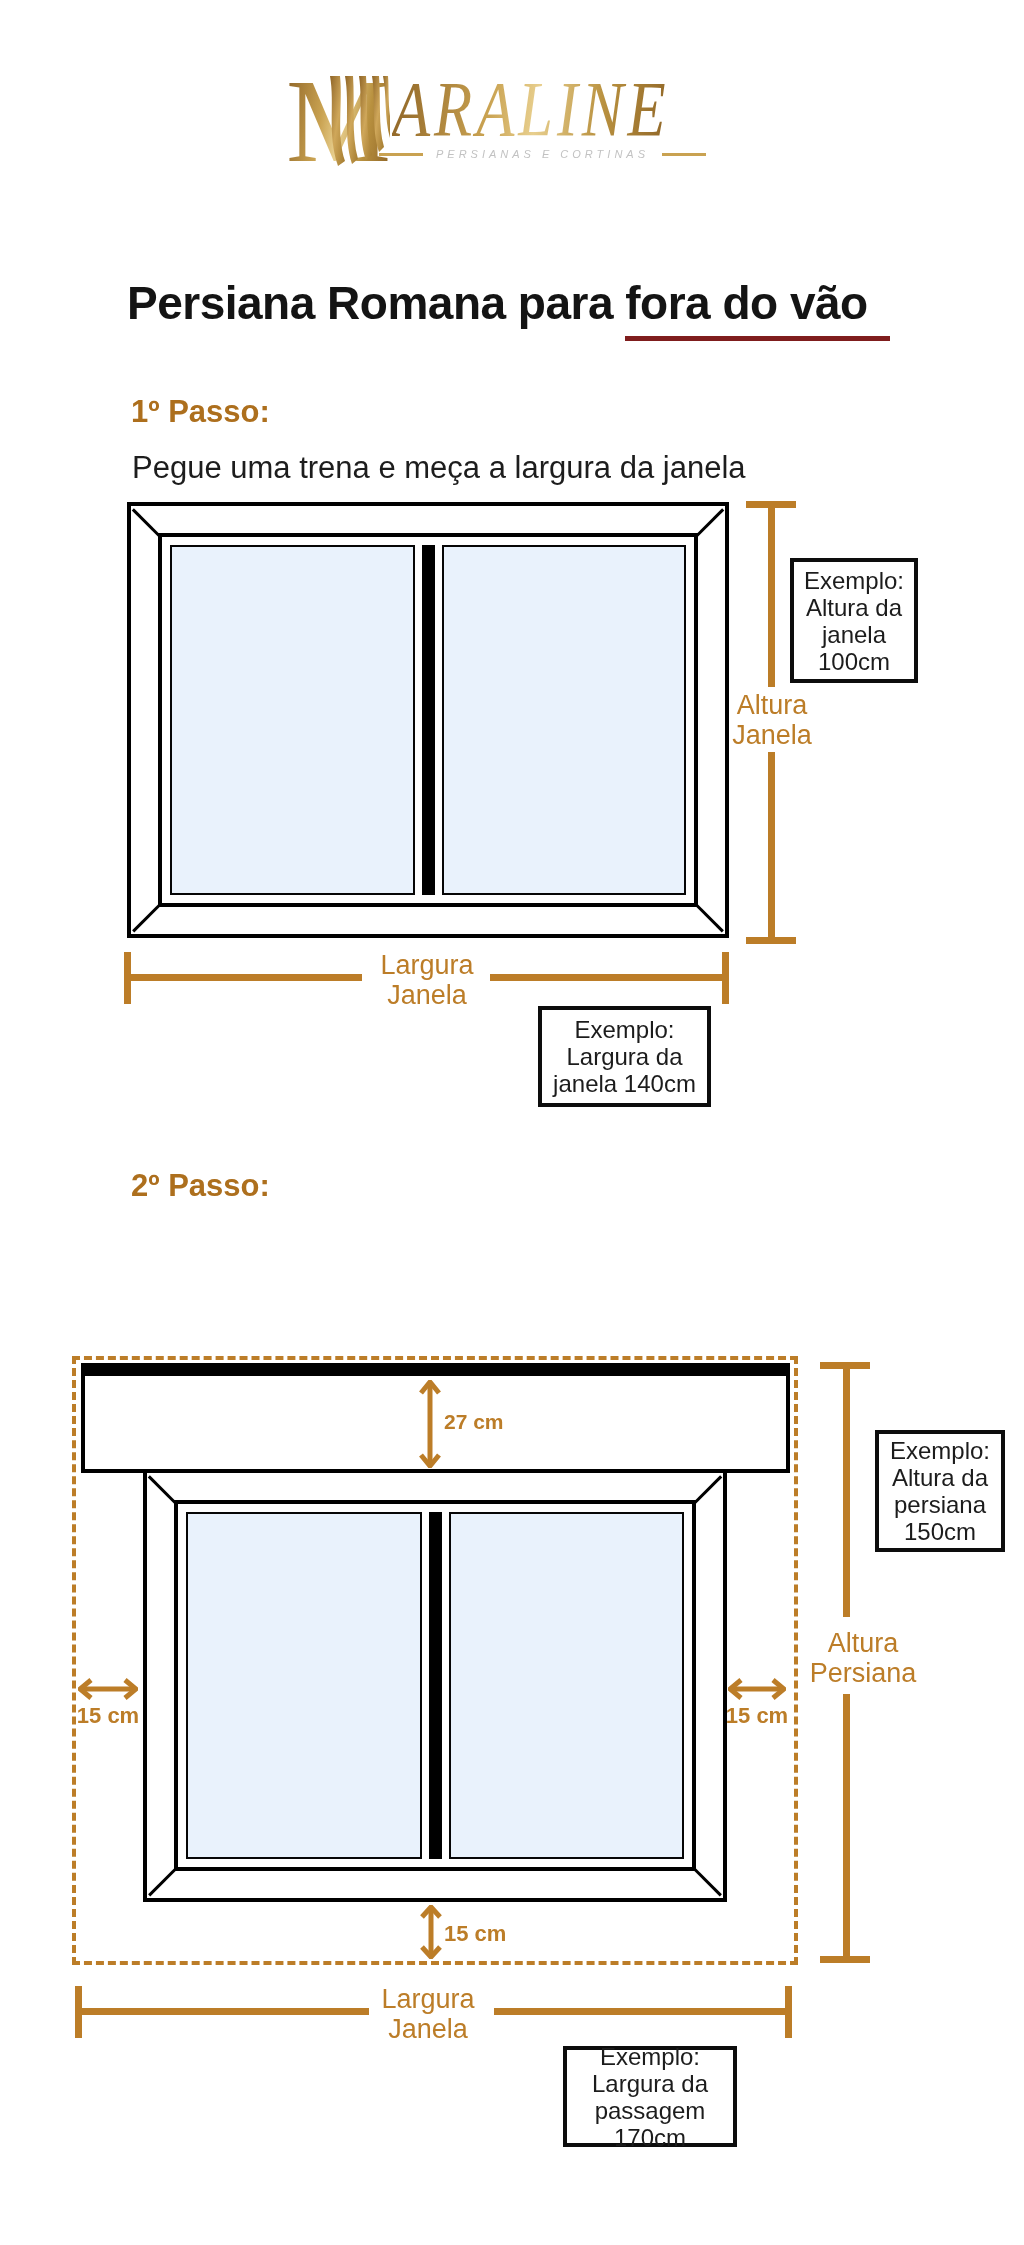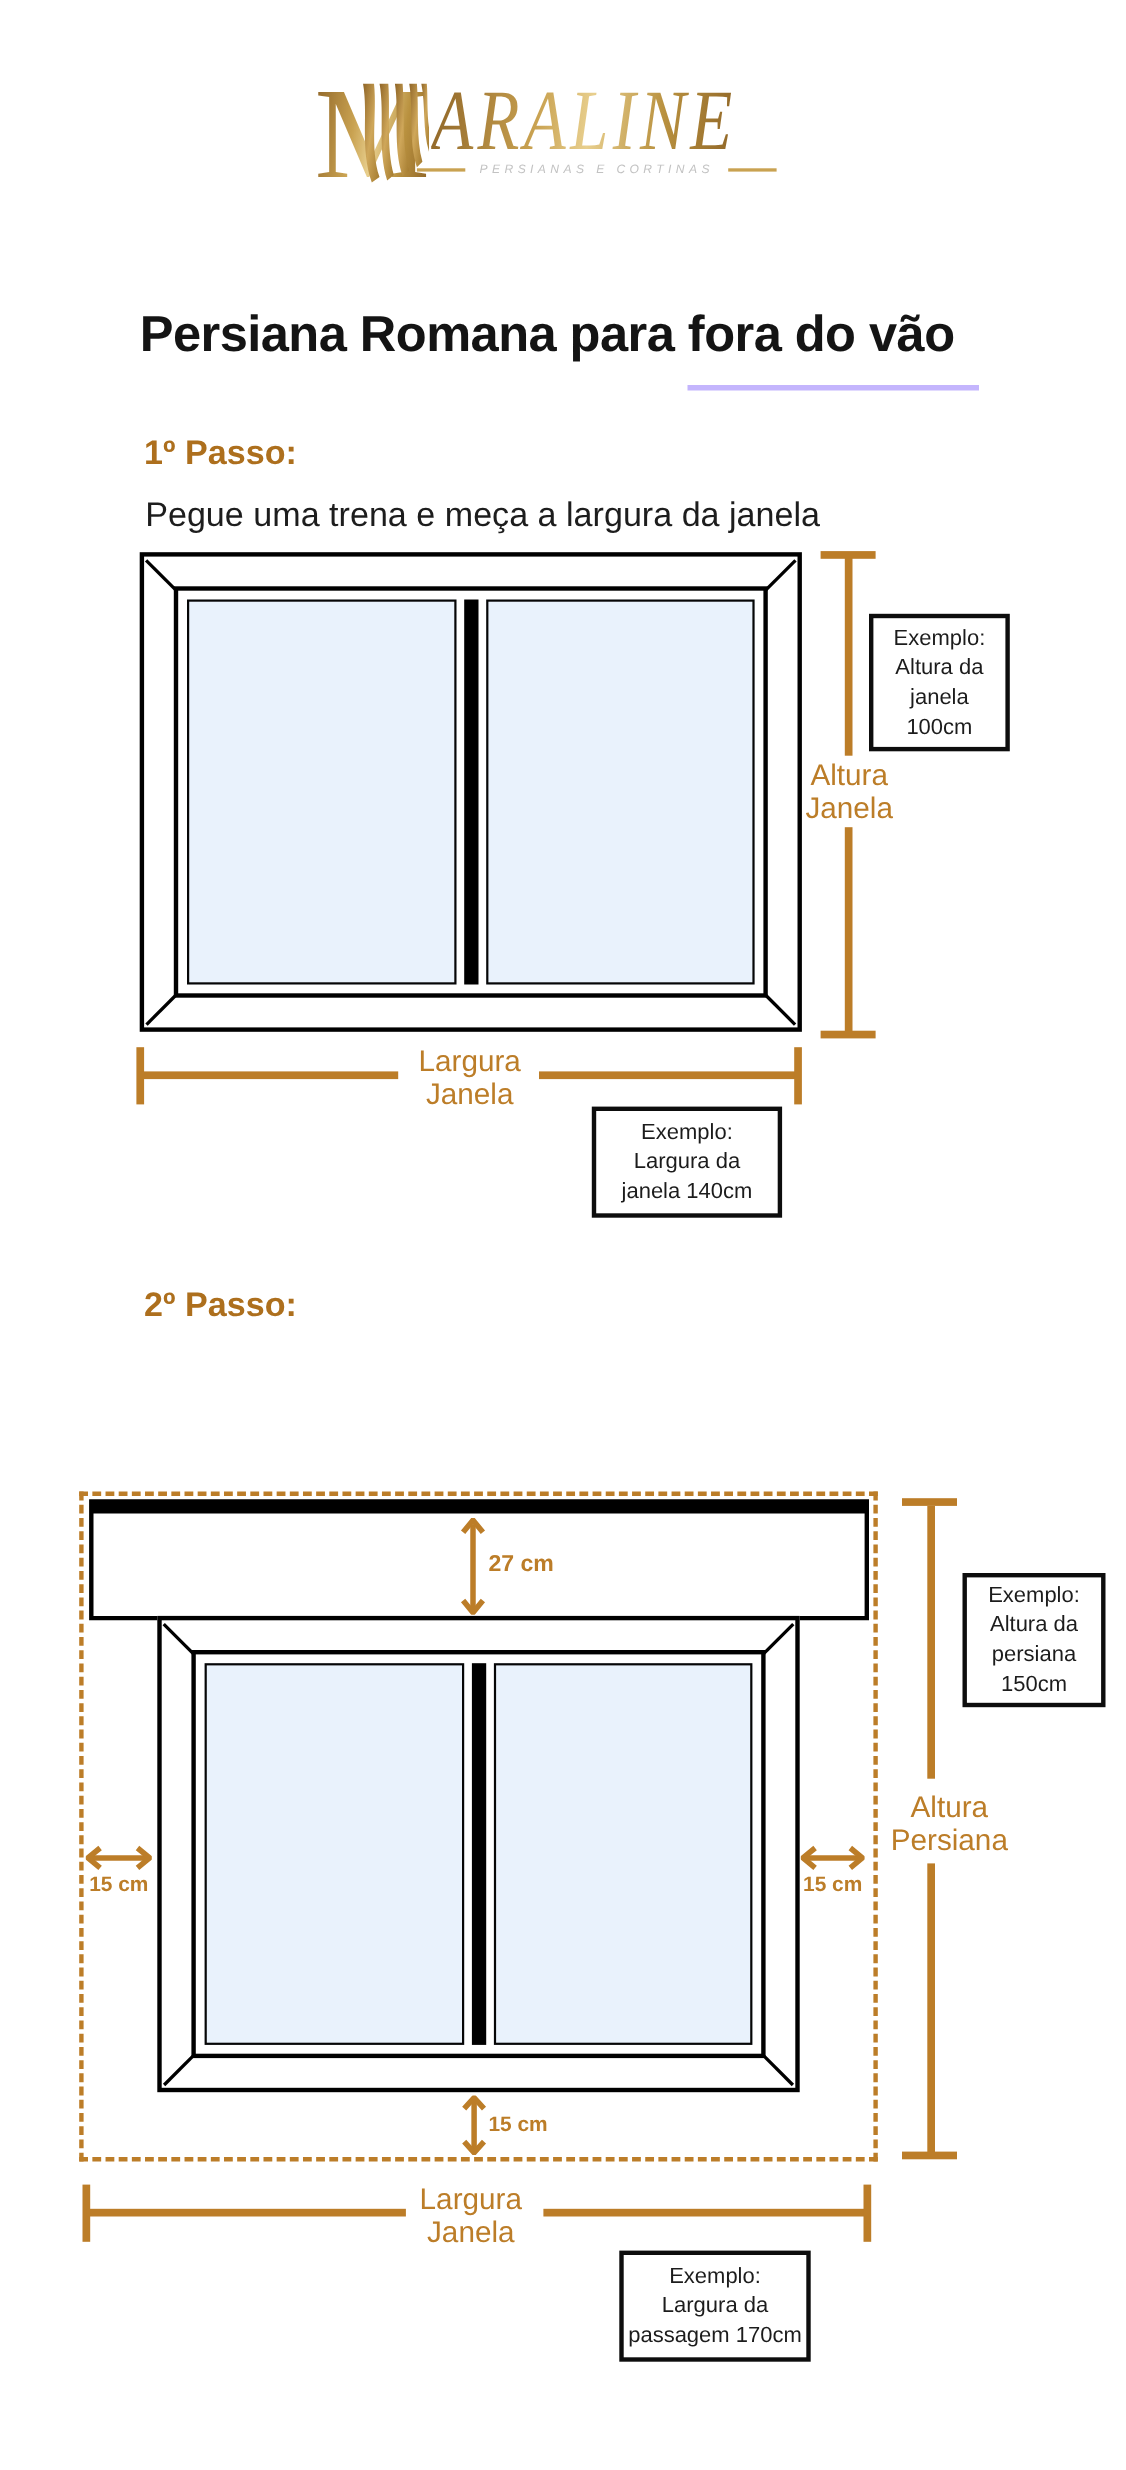--- a/index.html
+++ b/index.html
@@ -14,43 +14,43 @@
   .curtain-svg{position:absolute;left:40px;top:0px;}
   .logo-right{display:flex;flex-direction:column;align-items:center;margin-left:2px;font-style:italic;}
   .logo-name{font-family:"Liberation Serif",serif;font-size:78px;line-height:66px;letter-spacing:5px;
              transform:scaleX(.80);transform-origin:left center;white-space:nowrap;}
   .tagline-row{display:flex;align-items:center;gap:13px;margin-top:6px;margin-left:-46px;}
   .tag-dash{width:44px;height:3px;background:#c9a251;}
   .tagline{font-size:11px;letter-spacing:4px;color:#c2c2c2;white-space:nowrap;}
   
   .main-title{position:absolute;left:127px;top:272px;font-size:46px;line-height:62px;font-weight:bold;
               color:#141414;letter-spacing:-.5px;white-space:nowrap;}
-  .underl{display:inline-block;border-bottom:5px solid #c4b5fd;padding-bottom:16px;padding-right:22px;}
+  .underl{display:inline-block;border-bottom:5px solid #7f1d1d;padding-bottom:2px;padding-right:22px;}
   .step-heading{position:absolute;font-size:31px;font-weight:bold;color:#ad6f1d;}
   .step-body{position:absolute;font-size:31px;color:#1d1d1d;}
   .step2-body{position:absolute;font-size:26px;line-height:41px;color:#1d1d1d;width:795px;}
   
   .window{position:absolute;border:4px solid #000;background:#fff;box-sizing:border-box;}
   .win-inner{position:absolute;left:27px;top:27px;right:27px;bottom:27px;border:4px solid #000;background:#fff;}
   .bevel{position:absolute;height:2.5px;background:#000;width:38px;}
   .bevel.tl{left:2px;top:2px;transform-origin:0 50%;transform:rotate(45deg);}
   .bevel.tr{right:2px;top:2px;transform-origin:100% 50%;transform:rotate(-45deg);}
   .bevel.bl{left:2px;bottom:2px;transform-origin:0 50%;transform:rotate(-45deg);}
   .bevel.br{right:2px;bottom:2px;transform-origin:100% 50%;transform:rotate(45deg);}
   .sash{position:absolute;left:39px;top:39px;right:39px;bottom:39px;display:flex;}
   .pane{flex:1;background:#e9f2fc;border:2px solid #060606;}
   .mullion{width:13px;background:#000;margin:0 7px;}
   
   .gbar{position:absolute;background:#bc7d28;}
   .dim-label{position:absolute;color:#bc7d28;font-size:27px;line-height:30px;text-align:center;}
-  .gap-label{position:absolute;color:#bc7d28;font-size:19px;font-weight:bold;text-align:center;white-space:nowrap;}
+  .gap-label{position:absolute;color:#bc7d28;font-size:22px;font-weight:bold;text-align:center;white-space:nowrap;}
   .arrow{position:absolute;color:#bc7d28;line-height:0;}
   .xbox{position:absolute;border:4px solid #0d0d0d;background:#fff;box-sizing:border-box;
         display:flex;flex-direction:column;justify-content:center;align-items:center;text-align:center;
-        font-size:20px;line-height:27px;color:#1c1c1c;}
+        font-size:24px;line-height:27px;color:#1c1c1c;}
   .dash-rect{position:absolute;left:72px;top:1356px;width:726px;height:609px;
              border:4px dashed #bc7d28;box-sizing:border-box;}
   .ext-box{position:absolute;left:81px;top:1363px;width:709px;height:110px;background:#fff;
            border:4px solid #000;border-top:13px solid #000;box-sizing:border-box;}
 </style>
 </head>
 <body>
 
 <div class="page">
 

